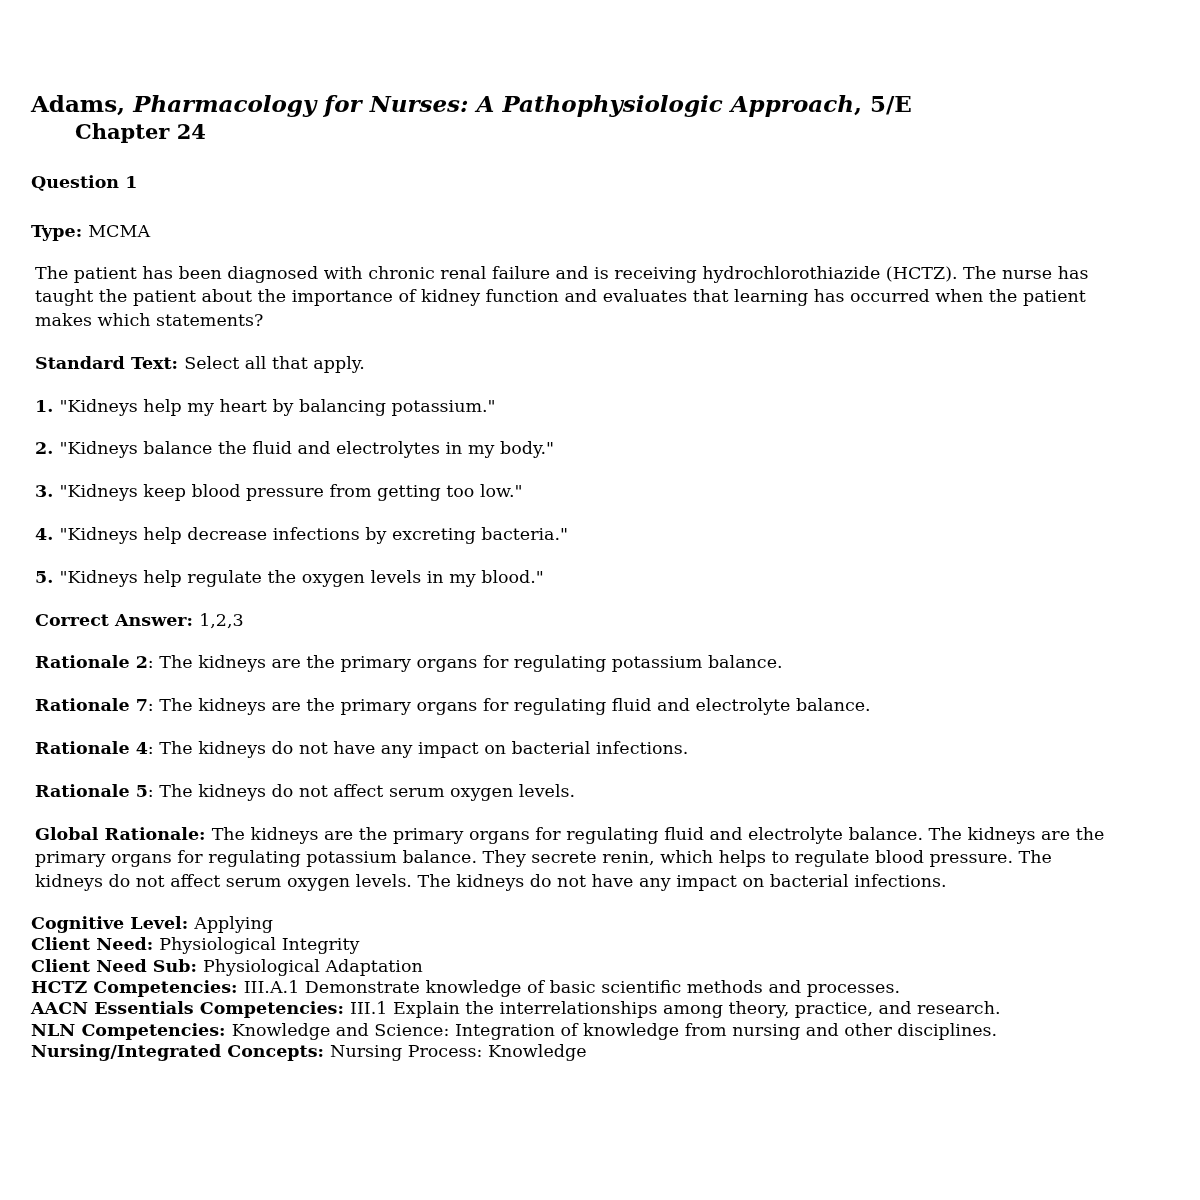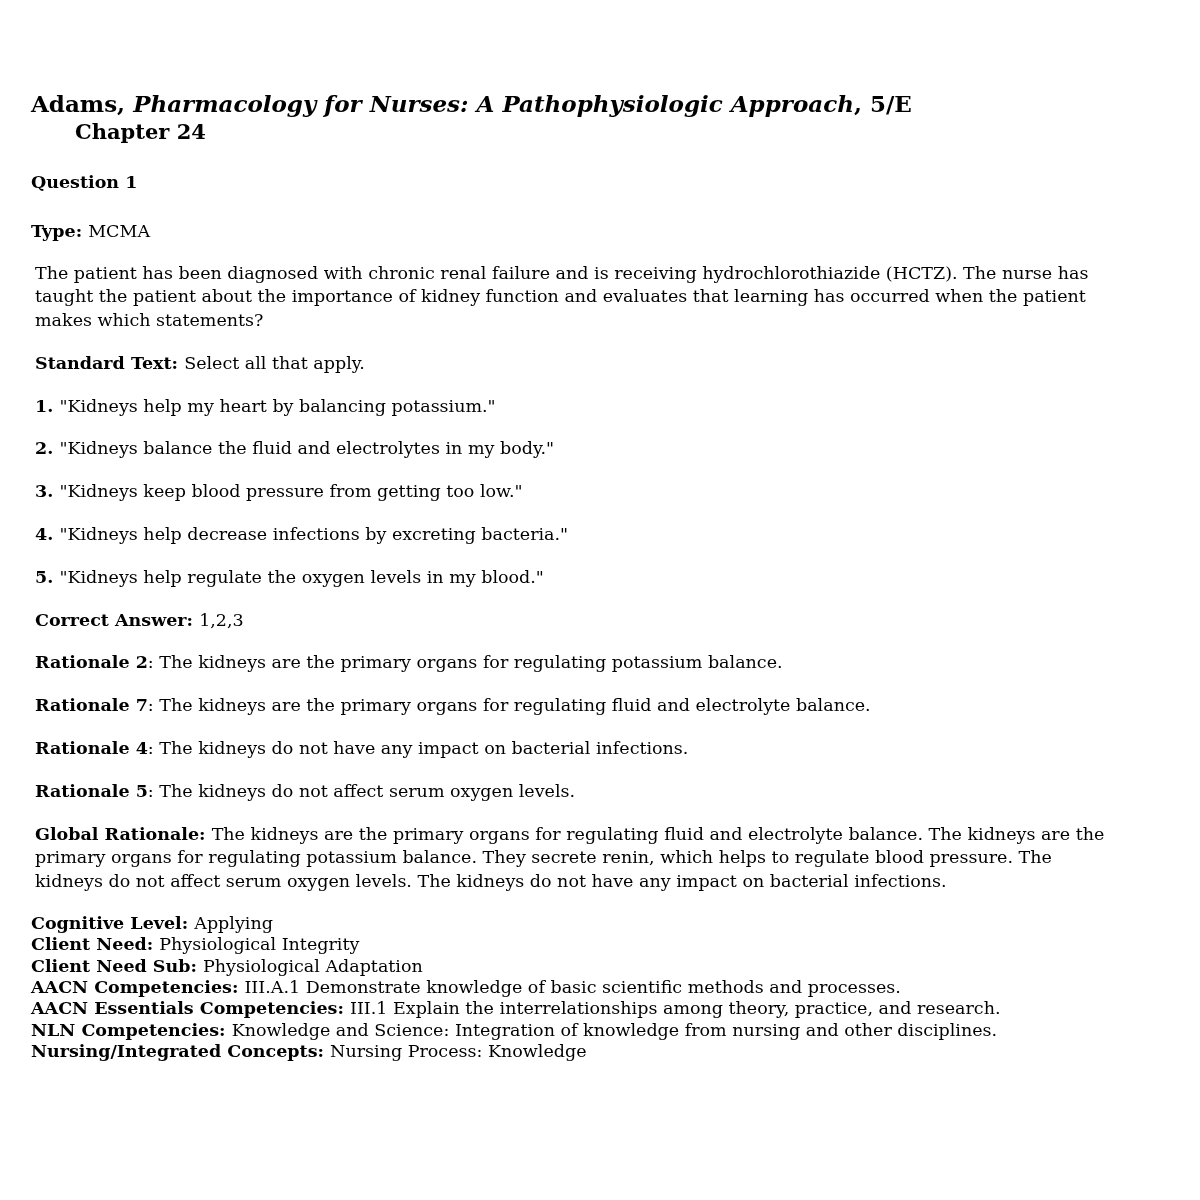--- a/index.html
+++ b/index.html
@@ -71,20 +71,20 @@
     <p class="para"><span class="bold">Rationale 7</span><span>: The kidneys are the primary organs for regulating fluid and electrolyte balance.</span></p>
     <p class="para"><span class="bold">Rationale 4</span><span>: The kidneys do not have any impact on bacterial infections.</span></p>
     <p class="para"><span class="bold">Rationale 5</span><span>: The kidneys do not affect serum oxygen levels.</span></p>
 
     <p class="para"><span class="bold">Global Rationale: </span><span>The kidneys are the primary organs for regulating fluid and electrolyte balance. The kidneys are the primary organs for regulating potassium balance. They secrete renin, which helps to regulate blood pressure. The kidneys do not affect serum oxygen levels. The kidneys do not have any impact on bacterial infections.</span></p>
 
     <div class="meta">
       <span class="meta-row"><span class="bold">Cognitive Level: </span><span>Applying</span></span>
       <span class="meta-row"><span class="bold">Client Need: </span><span>Physiological Integrity</span></span>
       <span class="meta-row"><span class="bold">Client Need Sub: </span><span>Physiological Adaptation</span></span>
-      <span class="meta-row"><span class="bold">AACN Competencies: </span><span>III.A.1 Demonstrate knowledge of basic scientific methods and processes.</span></span>
+      <span class="meta-row"><span class="bold">HCTZ Competencies: </span><span>III.A.1 Demonstrate knowledge of basic scientific methods and processes.</span></span>
       <span class="meta-row"><span class="bold">AACN Essentials Competencies: </span><span>III.1 Explain the interrelationships among theory, practice, and research.</span></span>
       <span class="meta-row"><span class="bold">NLN Competencies: </span><span>Knowledge and Science: Integration of knowledge from nursing and other disciplines.</span></span>
       <span class="meta-row"><span class="bold">Nursing/Integrated Concepts: </span><span>Nursing Process: Knowledge</span></span>
     </div>
 
   </div>
 </div>
 
 </body></html>

